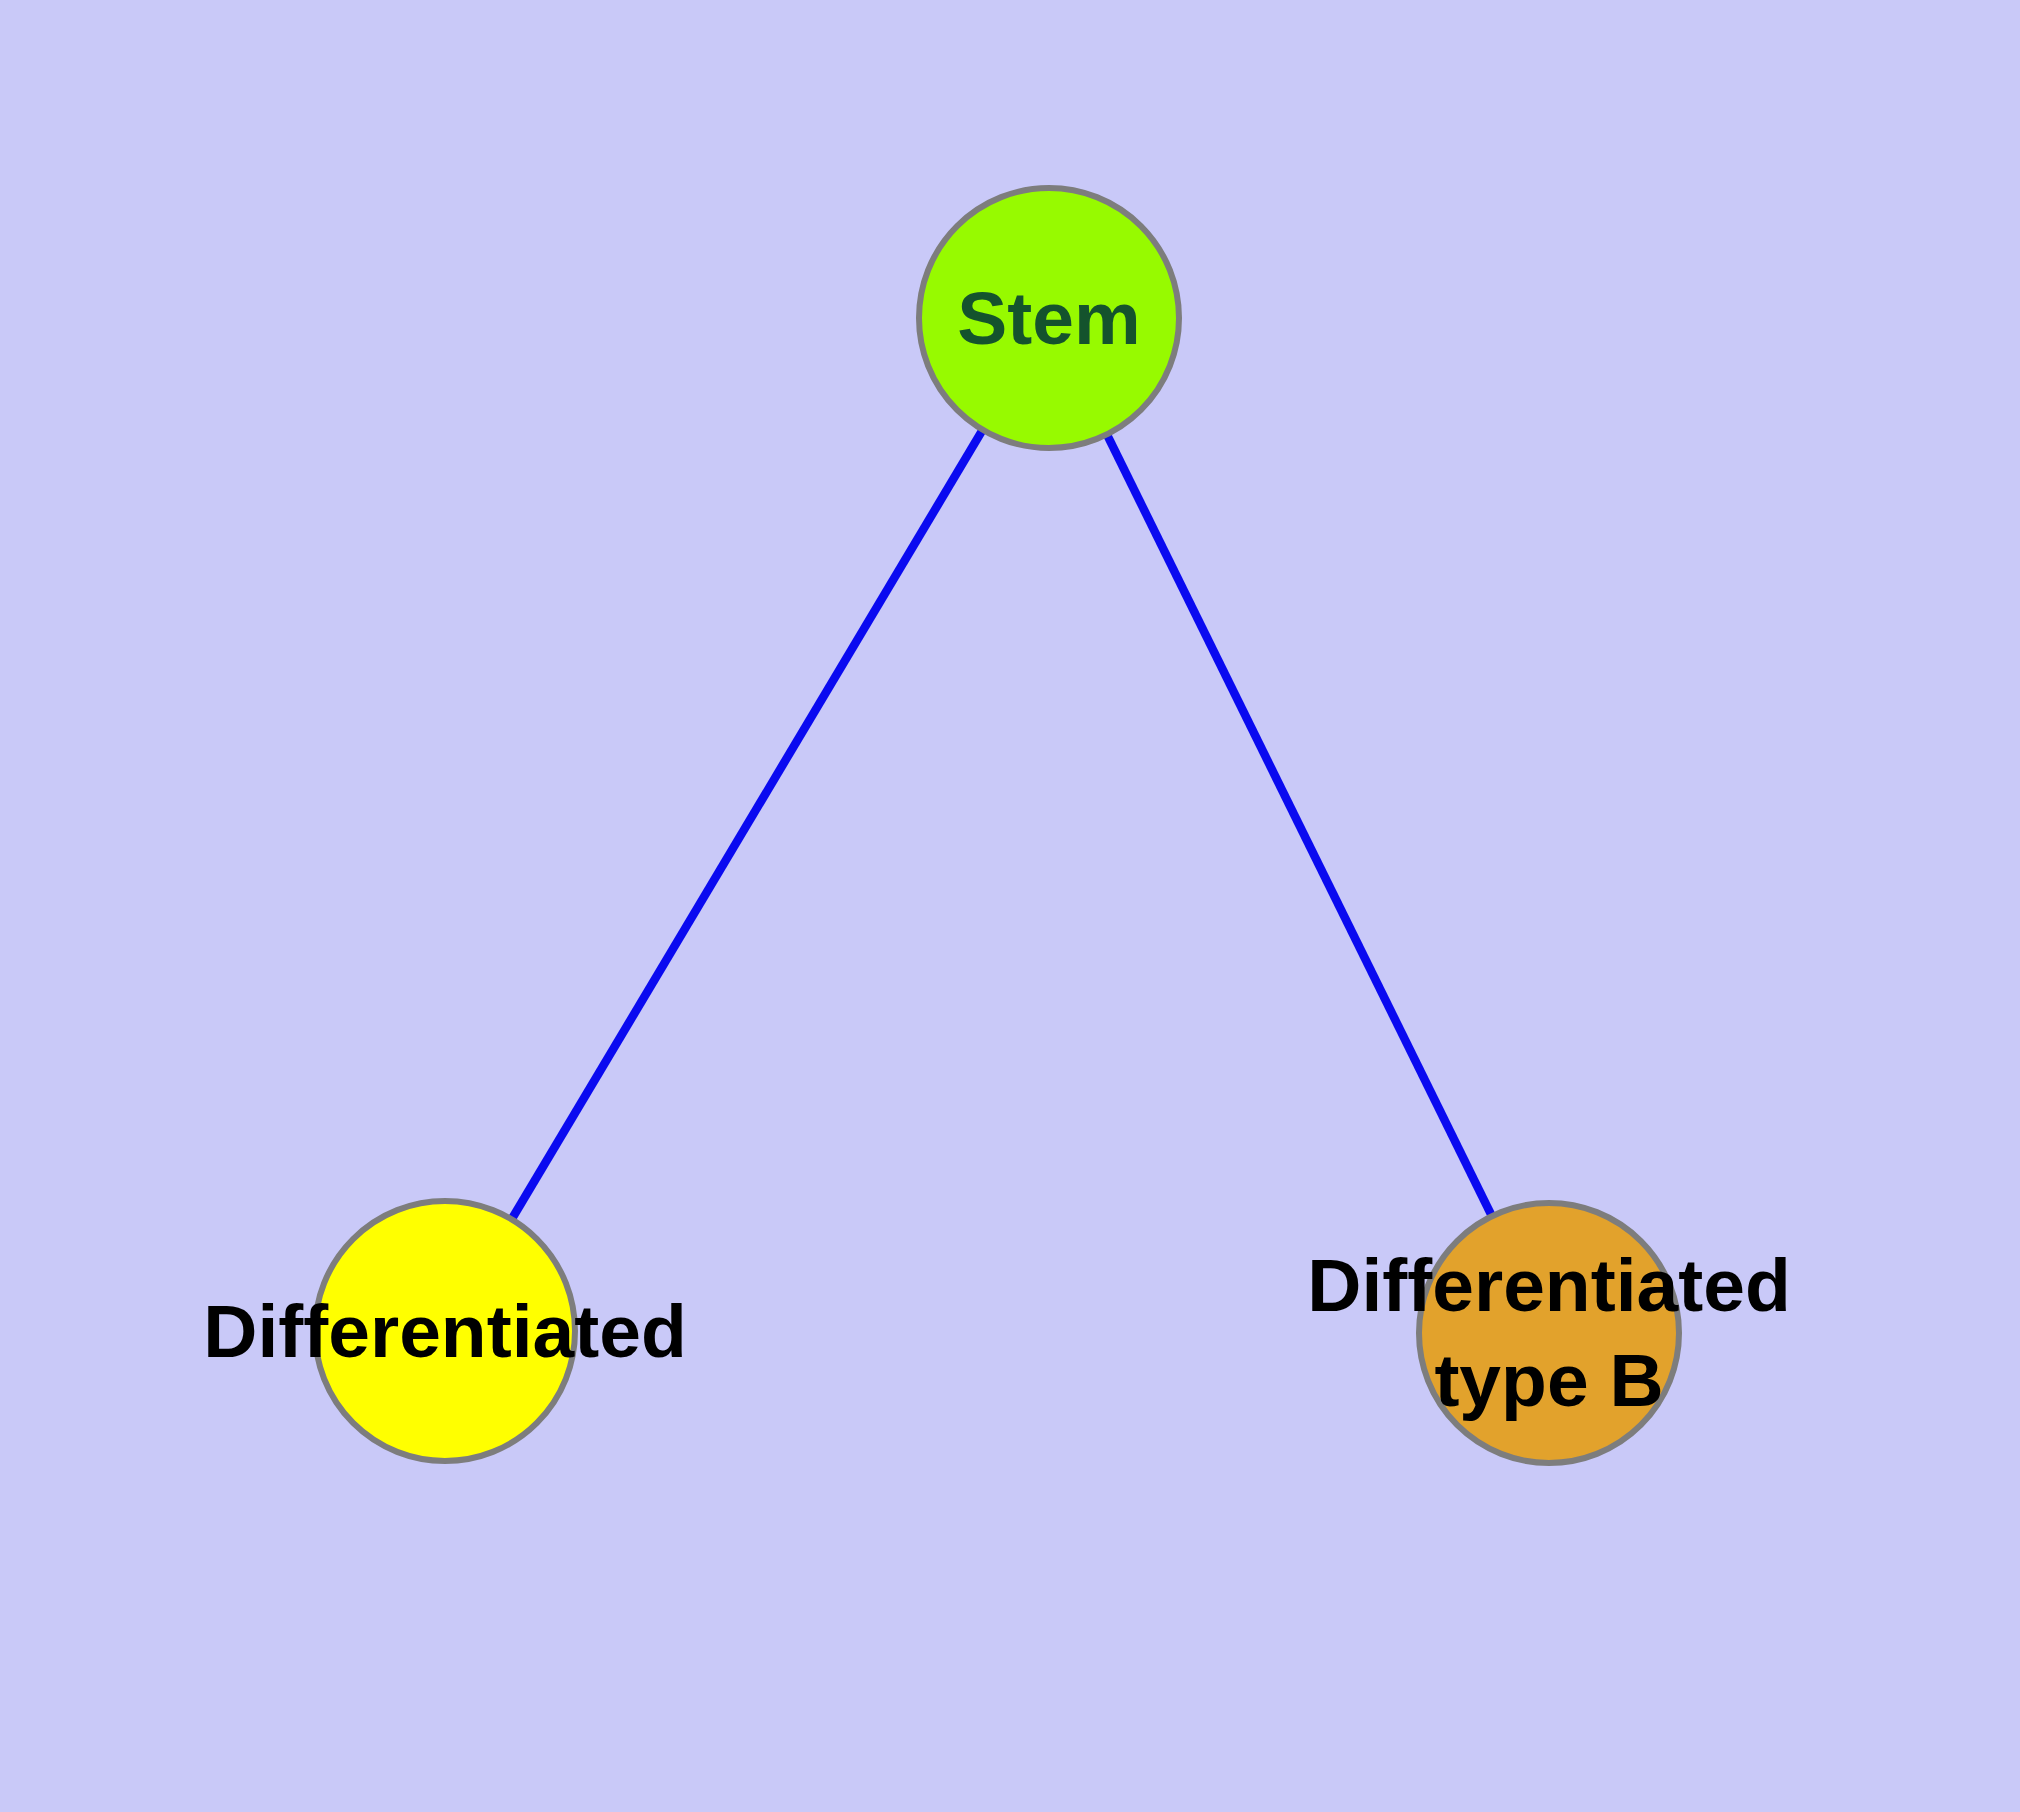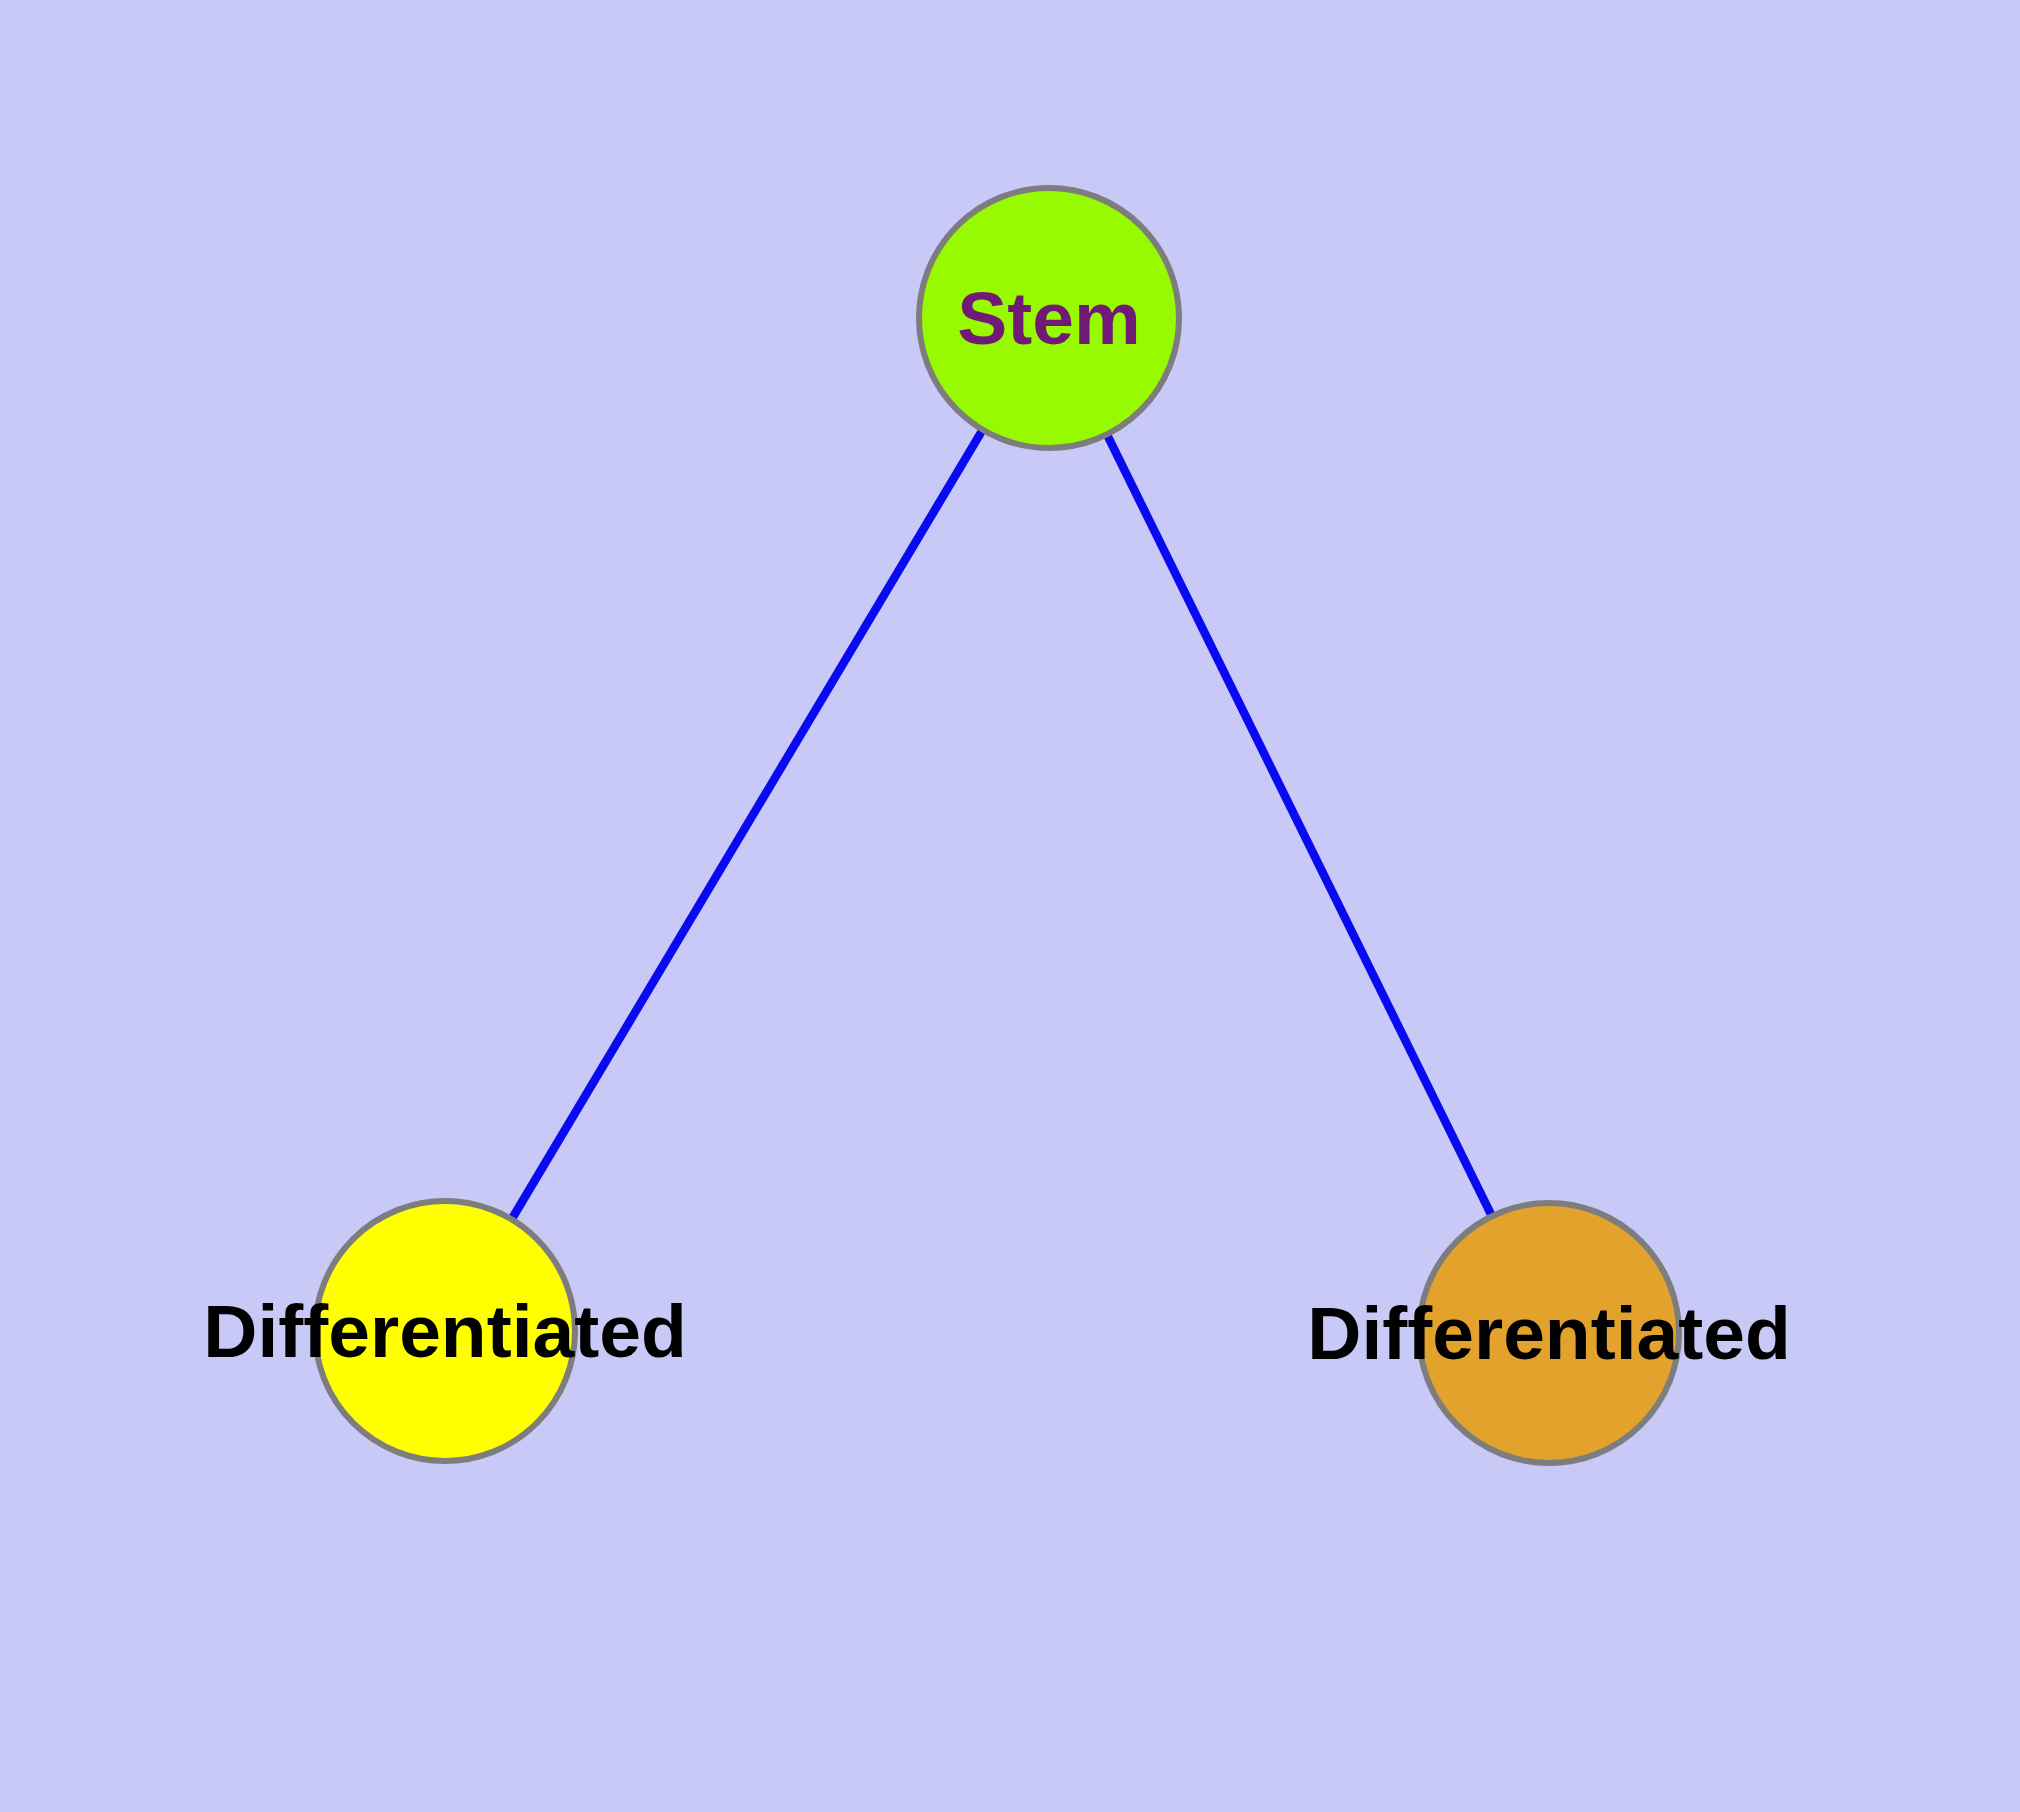--- a/index.html
+++ b/index.html
@@ -46,33 +46,34 @@
 
 <div id="canvas" style="background: rgb(201, 201, 248);">
 
   <svg id="edge-layer" width="2021" height="1812" viewBox="0 0 2384 2138">
     <line class="edge" x1="1238" y1="375" x2="525" y2="1570" stroke="#0A0AF0" stroke-width="10"></line>
     <line class="edge" x1="1238" y1="375" x2="1828" y2="1573" stroke="#0A0AF0" stroke-width="10"></line>
   </svg>
 
   <div class="node" style="left: 1049px; top: 318px;">
     <div class="node-circle" style="width: 254px; height: 254px; background: rgb(151, 250, 0); border: 6.8px solid rgb(125, 125, 125);"></div>
-    <div class="node-label" style="color: #701a75;">
+    <div class="node-label" style="color: #14532d;">
       <span class="label-line">Stem</span>
     </div>
   </div>
 
   <div class="node" style="left: 445px; top: 1331px;">
     <div class="node-circle" style="width: 254px; height: 254px; background: rgb(255, 255, 0); border: 6.8px solid rgb(125, 125, 125);"></div>
     <div class="node-label" style="color: rgb(0, 0, 0);">
       <span class="label-line">Differentiated</span>
     </div>
   </div>
 
   <div class="node" style="left: 1549px; top: 1333px;">
     <div class="node-circle" style="width: 254px; height: 254px; background: rgb(226, 162, 44); border: 6.8px solid rgb(125, 125, 125);"></div>
     <div class="node-label" style="color: rgb(0, 0, 0);">
       <span class="label-line">Differentiated</span>
+      <span class="label-line">type B</span>
     </div>
   </div>
 
 </div>
 
 
 </body></html>

